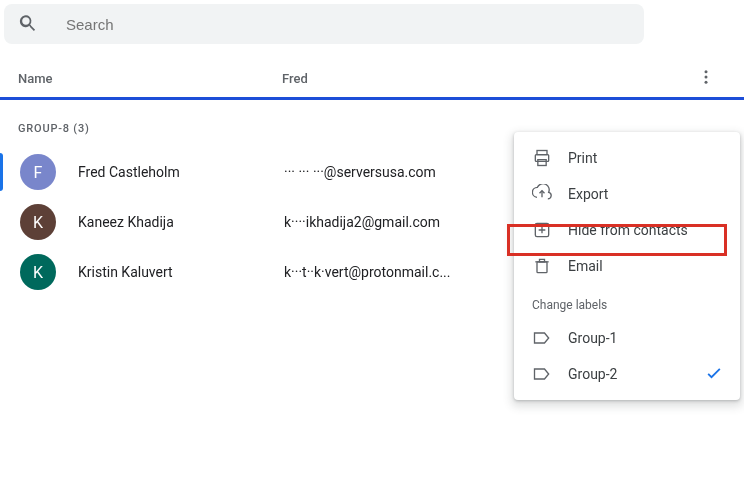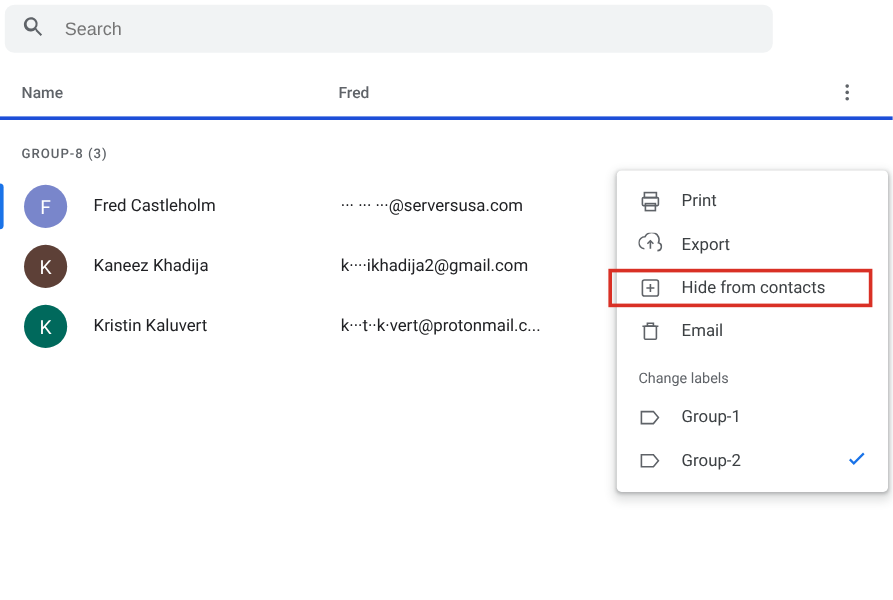--- a/index.html
+++ b/index.html
@@ -16,20 +16,21 @@
   }
   .search-bar {
     margin: 4px 0 16px 4px;
     width: 640px;
     height: 40px;
     background: #f1f3f4;
     border-radius: 8px;
     display: flex;
     align-items: center;
     padding: 0 14px;
+    gap: 12px;
   }
   .search-bar svg { width: 20px; height: 20px; fill: #5f6368; }
   .search-input {
     border: none;
     background: transparent;
     outline: none;
     font-size: 15px;
     margin-left: 14px;
     color: #5f6368;
     flex: 1;
@@ -96,21 +97,21 @@
     font-size: 14px;
     color: #202124;
     flex: 1;
     white-space: nowrap;
     overflow: hidden;
     text-overflow: ellipsis;
   }
   
   .menu {
     position: absolute;
-    top: 142px;
+    top: 132px;
     left: 514px;
     width: 226px;
     background: #fff;
     border-radius: 4px;
     box-shadow: 0 1px 3px rgba(60,64,67,0.3), 0 4px 8px 3px rgba(60,64,67,0.15);
     padding: 8px 0;
     z-index: 10;
   }
   .menu-item {
     display: flex;

